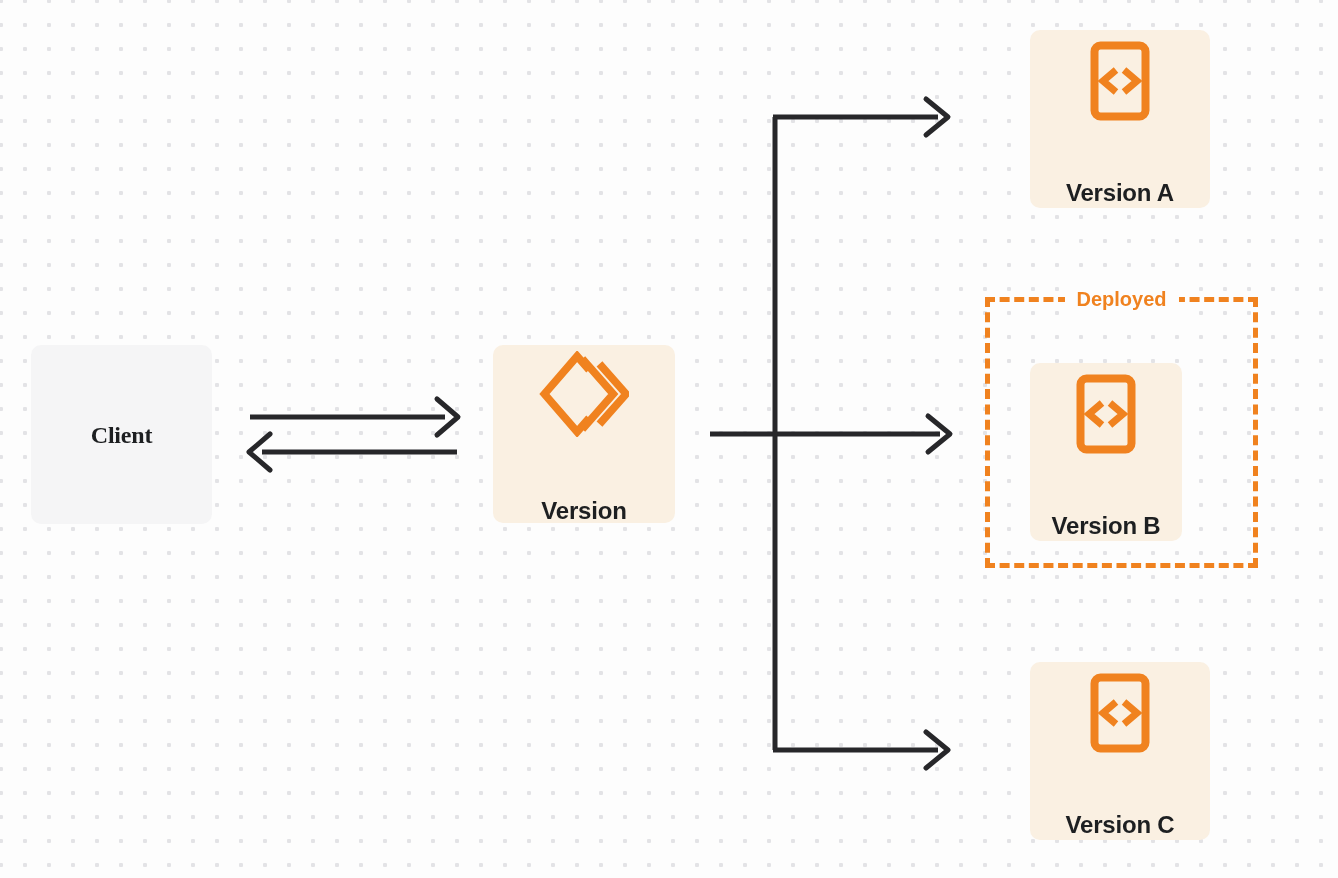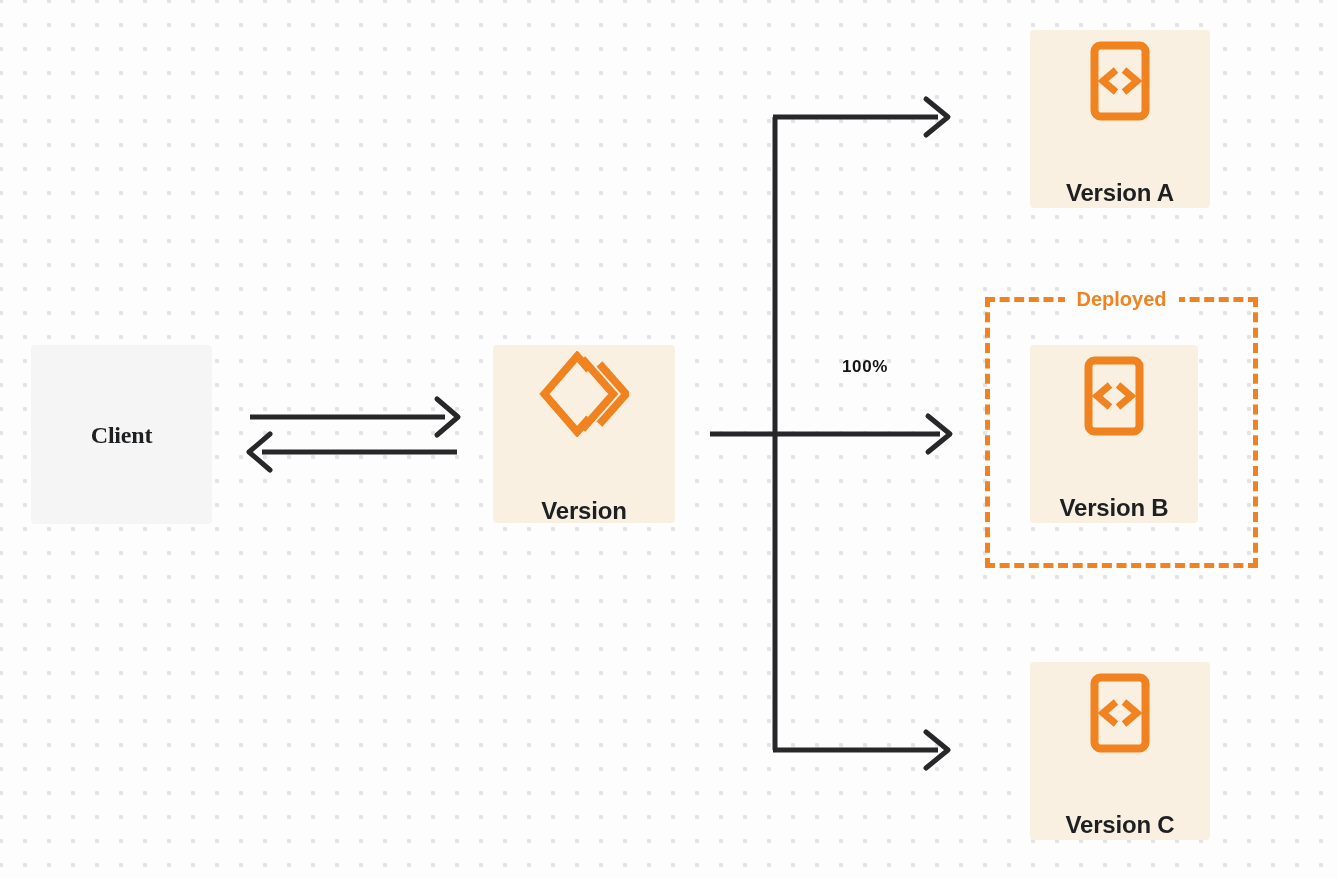--- a/index.html
+++ b/index.html
@@ -16,21 +16,21 @@
   body {
     position:relative;
     font-family:"Liberation Sans","DejaVu Sans",sans-serif;
     background-color:var(--page-bg);
     background-image:radial-gradient(circle, var(--dot-grid) 2px, transparent 2.4px);
     background-size:24px 24px;
     background-position:13px 13px;
   }
   .node {
     position:absolute;
-    border-radius:4px;
+    border-radius:10px;
     display:flex;
     flex-direction:column;
     align-items:center;
     justify-content:center;
     gap:40px;
   }
   .node .label {
     font-size:24px;
     font-weight:700;
     color:var(--text-dark);
@@ -38,21 +38,21 @@
     line-height:1;
   }
   .node .icon-wrap { display:flex; align-items:center; justify-content:center; }
   .cream { background:var(--node-cream-bg); }
   .gray  { background:var(--client-gray-bg);font-family:Liberation Serif, serif; }
 
   #client-node   { left:31px;  top:345px; width:181px; height:179px; }
   #worker-node   { left:493px; top:345px; width:182px; height:178px; }
   #worker-node .icon-wrap { margin-top:6px; margin-bottom:22px; }
   #version-a-node{ left:1030px; top:30px;  width:180px; height:178px; }
-  #version-b-node{ left:1030px; top:345px; width:168px; height:178px; }
+  #version-b-node{ left:1030px; top:363px; width:152px; height:178px; }
   #version-c-node{ left:1030px; top:662px; width:180px; height:178px; }
   .version-node .icon-wrap { margin-top:8px; margin-bottom:20px; }
 
   #deployed-boundary {
     position:absolute;
     left:985px; top:297px; width:273px; height:271px;
     border:5px dashed var(--accent-orange);
   }
   #deployed-label {
     position:absolute;
@@ -171,14 +171,13 @@
     <svg width="60" height="80" viewBox="0 0 60 80">
       <rect class="orange-stroke" x="4.5" y="4.5" width="51" height="71" rx="6" stroke-width="8"></rect>
       <path class="orange-stroke" stroke-width="7" d="M26 29 L13 40 L26 51"></path>
       <path class="orange-stroke" stroke-width="7" d="M34 29 L47 40 L34 51"></path>
     </svg>
   </span>
   <span class="label">Version C</span>
 </div>
 
 <div id="traffic-label">
-  <div>100%</div>
 </div>
 
 </body></html>

